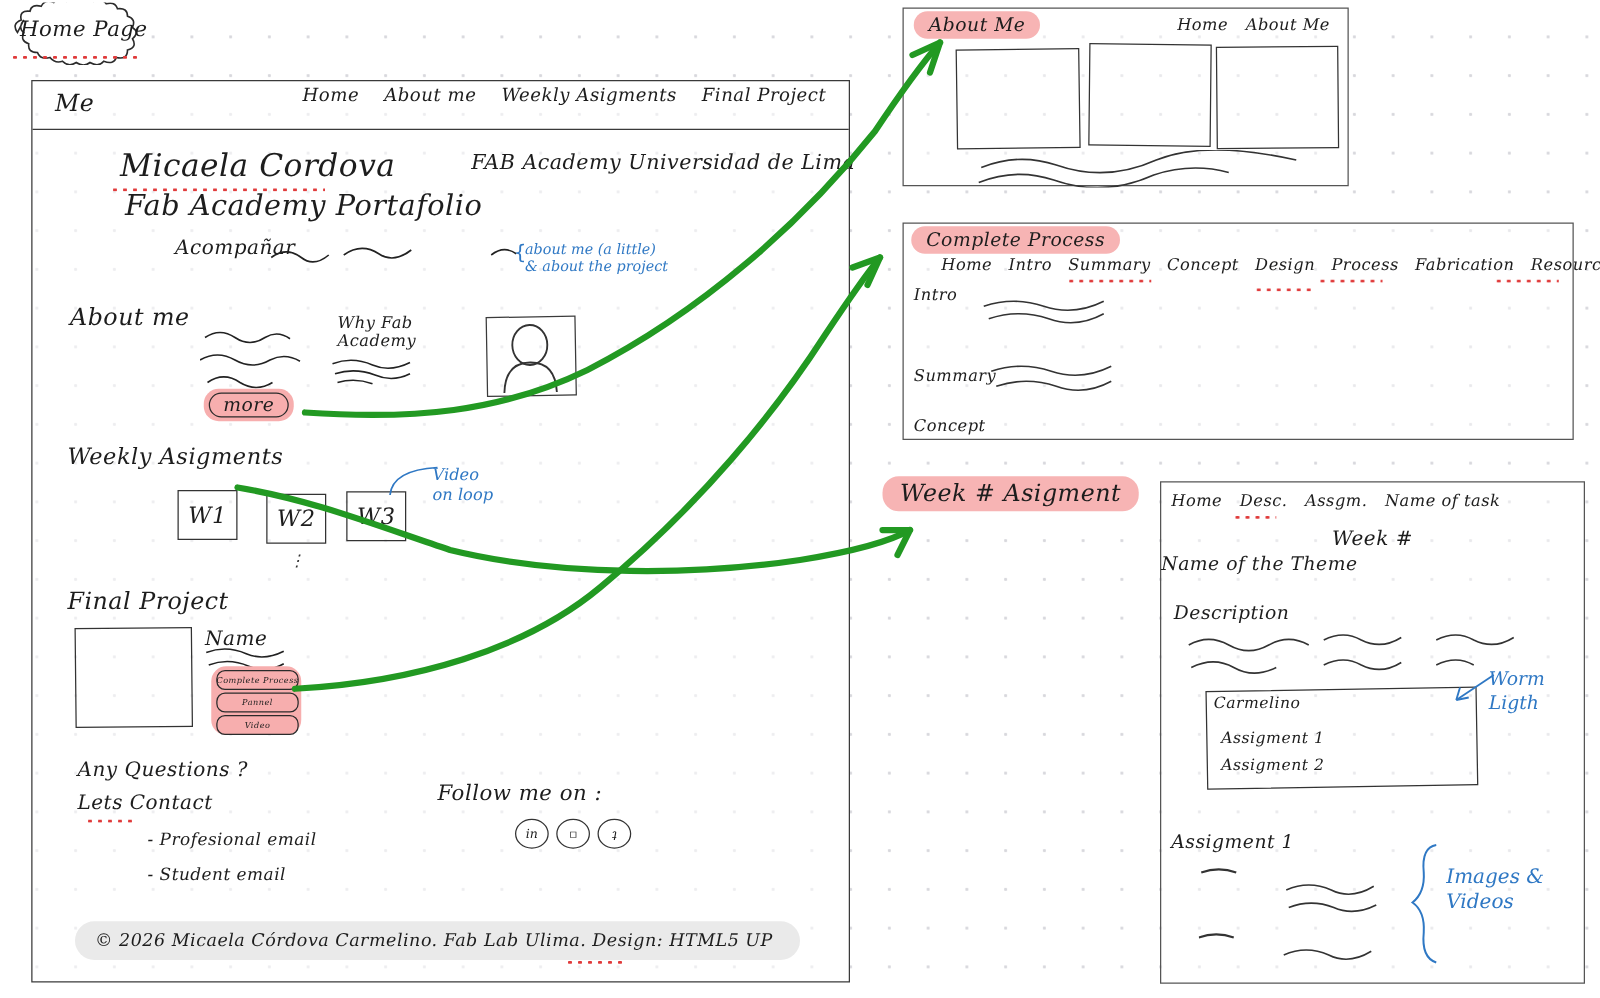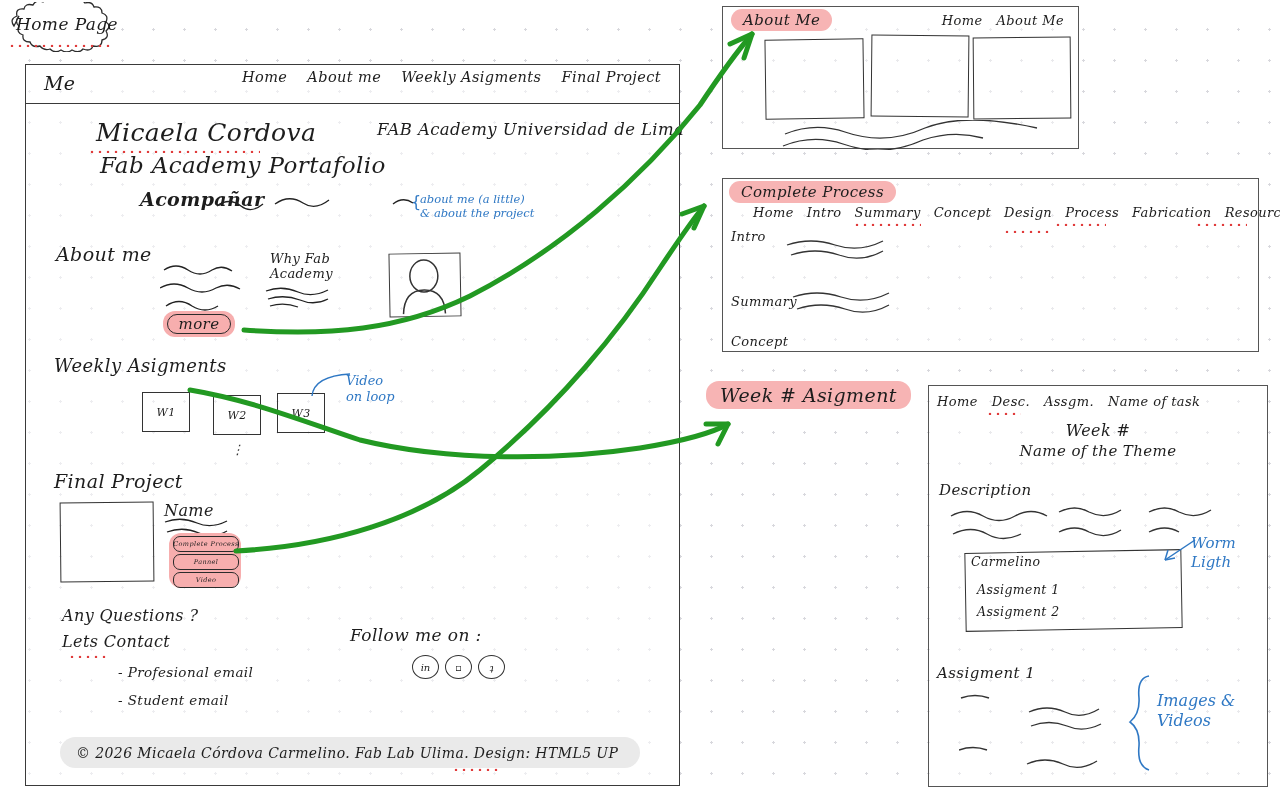--- a/index.html
+++ b/index.html
@@ -61,21 +61,21 @@
     font-size: 19px;
   }
   #home-nav-items {
     position: absolute; right: 18px; top: 4px;
     display: flex; gap: 20px; font-size: 14.5px;
   }
 
   
   #hero-name { left: 96px; top: 118px; font-size: 25px; }
   #hero-sub  { left: 100px; top: 152px; font-size: 23px; }
-  #hero-sub2 { left: 140px; top: 188px; font-size: 19px; font-weight: bold; }
+  #hero-sub2 { left: 140px; top: 188px; font-size: 16px; }
   #hero-right{ left: 377px; top: 120px; font-size: 16.5px; }
 
   .redunderline {
     position: absolute;
     height: 3px;
     background-image: radial-gradient(circle, #e03b3b 1.4px, transparent 1.6px);
     background-size: 8px 4px;
   }
 
   .blue-note {
@@ -115,21 +115,21 @@
     border-radius: 10px;
   }
 
   
   #weekly-heading { left: 54px; top: 355px; font-size: 18px; }
   .wk-box {
     position: absolute;
     width: 46px; height: 38px;
     border: 1.5px solid #333;
     display: flex; align-items: center; justify-content: center;
-    font-size: 11px;
+    font-size: 18px;
   }
   #dots-vert {
     left: 231px; top: 447px;
     font-size: 13px; line-height: 5px; color: #333;
   }
   #video-loop-note { left: 346px; top: 373px; font-size: 13px; line-height: 1.2; }
 
   
   #final-heading { left: 54px; top: 470px; font-size: 19px; }
   #final-img-box {
@@ -383,21 +383,21 @@
 <div class="panel" id="panel-week">
   <div class="panel-nav handw" style="left:8px; top:8px; gap:14px;">
     <span>Home</span>
     <span>Desc.</span>
     <span>Assgm.</span>
     <span>Name of task</span>
   </div>
   <div class="redunderline" style="left:57px; top:26px; width:35px;"></div>
 
   <div class="handw" style="position:absolute; left:0; right:0; top:35px; text-align:center; font-size:16px;">Week #</div>
-  <div class="handw" style="position:absolute; left:0; right:0; top:56px; text-align:center; font-size:15px;">Name of the Theme</div>
+  <div class="handw" style="position:absolute; left:0; right:0; top:56px; font-size:15px;">Name of the Theme</div>
 
   <div class="handw" style="position:absolute; left:10px; top:95px; font-size:15px;">Description</div>
   <svg style="position:absolute; left:20px; top:118px;" width="300" height="50">
     <path d="M2,12 q16,-9 32,0 q16,9 32,0 q16,-9 32,0" fill="none" stroke="#333" stroke-width="1.3"></path>
     <path d="M110,8 q16,-8 30,0 q16,8 32,-2" fill="none" stroke="#333" stroke-width="1.3"></path>
     <path d="M200,8 q16,-8 30,0 q16,8 32,-2" fill="none" stroke="#333" stroke-width="1.3"></path>
     <path d="M4,30 q18,-9 34,0 q16,9 34,0" fill="none" stroke="#333" stroke-width="1.3"></path>
     <path d="M110,28 q16,-8 30,0 q16,8 32,-2" fill="none" stroke="#333" stroke-width="1.3"></path>
     <path d="M200,28 q16,-8 30,0" fill="none" stroke="#333" stroke-width="1.3"></path>
   </svg>

